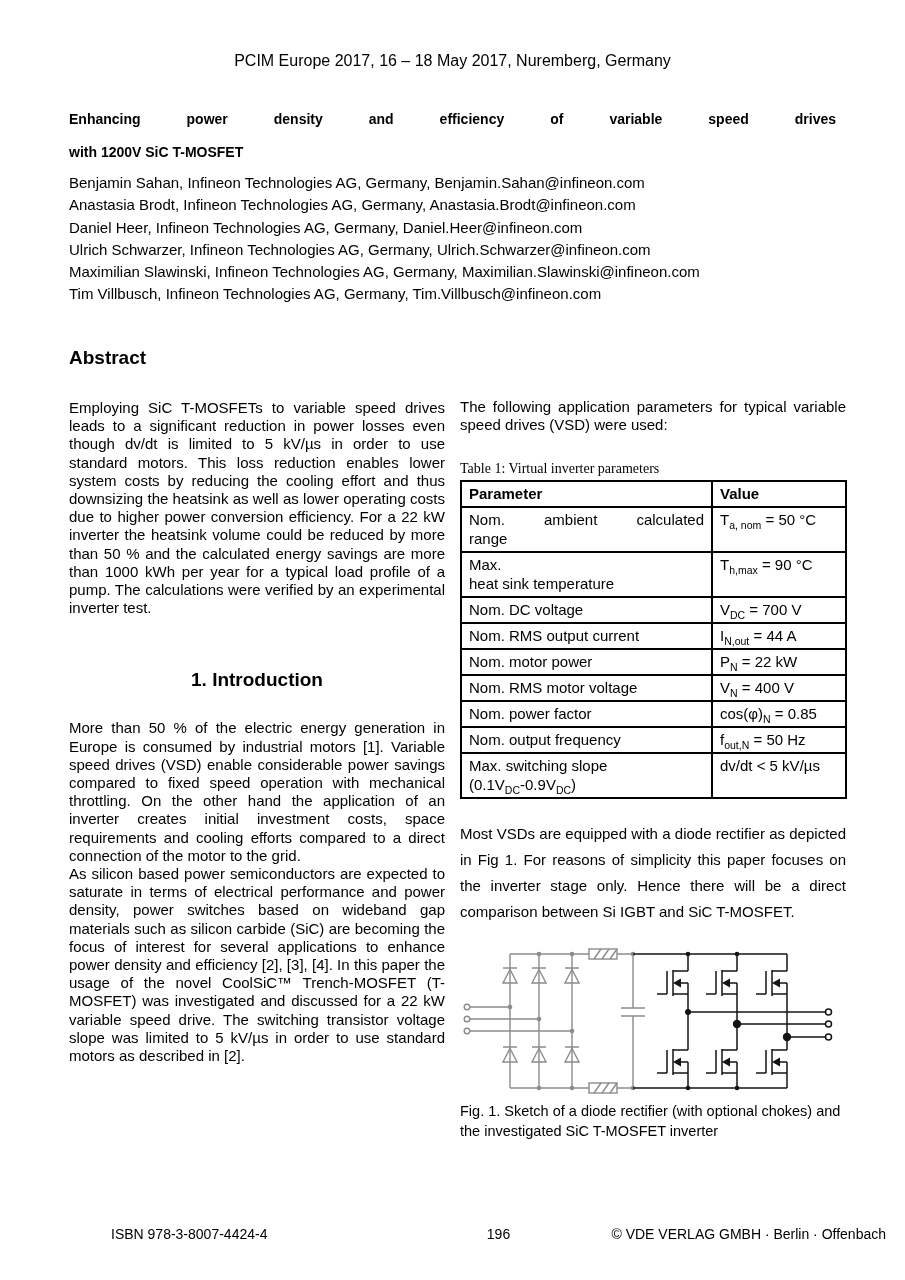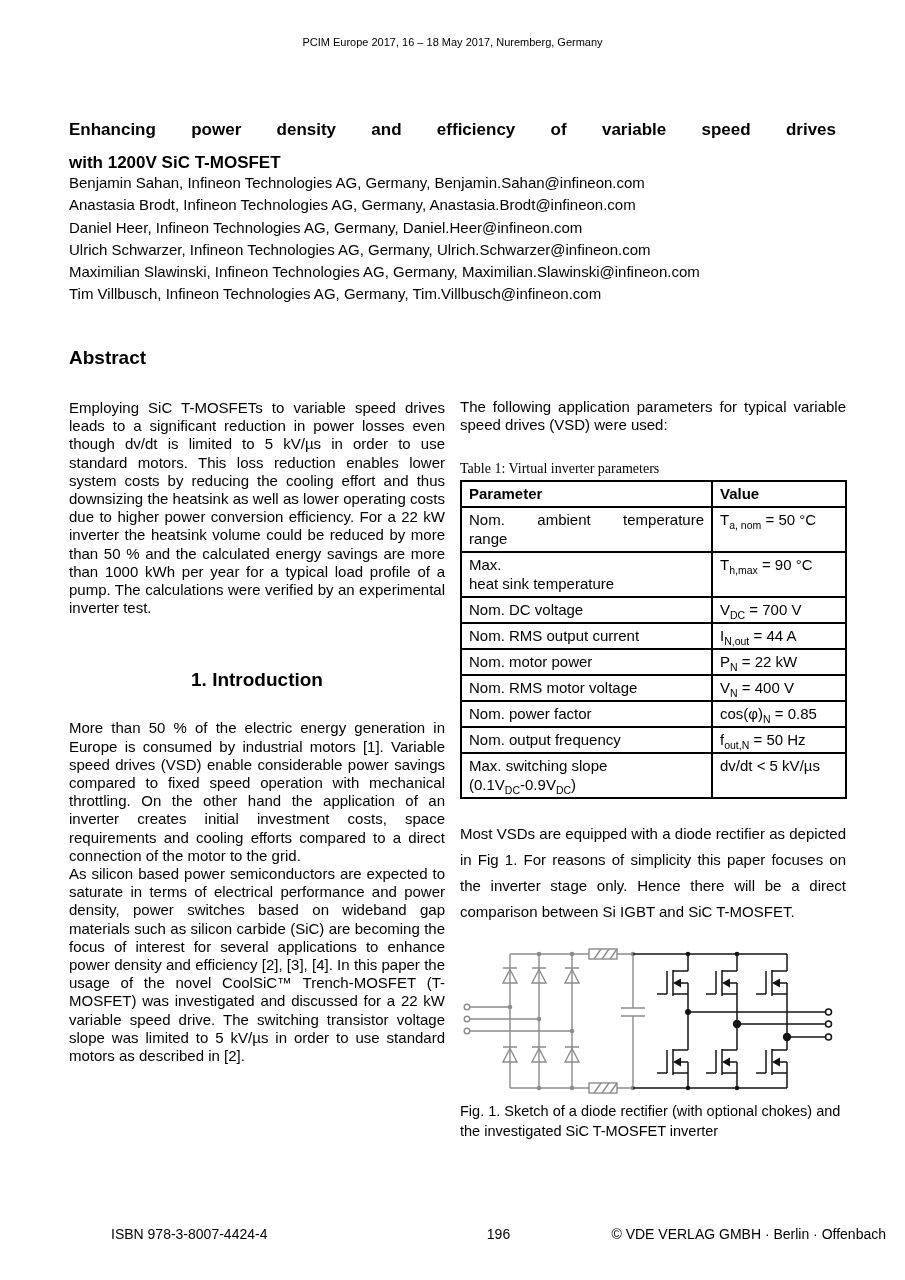--- a/index.html
+++ b/index.html
@@ -3,26 +3,26 @@
 <meta charset="utf-8">
 <style>
   html,body { margin:0; padding:0; background:#e8e8e8; }
   .page {
     position:relative; width:905px; height:1280px; margin:0 auto;
     background:#ffffff; color:#000;
     font-family:"Liberation Sans", sans-serif;
     overflow:hidden;
   }
   .conf-header {
-    position:absolute; top:36px; left:0; width:905px;
-    text-align:center; font-size:11px;
+    position:absolute; top:52px; left:0; width:905px;
+    text-align:center; font-size:16px;
   }
   .title {
-    position:absolute; left:69px; top:113px; width:767px;
-    font-size:17px; font-weight:bold; line-height:33px;
+    position:absolute; left:69px; top:103px; width:767px;
+    font-size:14px; font-weight:bold; line-height:33px;
   }
   .title-line1 { text-align:justify; text-align-last:justify; }
   .authors {
     position:absolute; left:69px; top:172px; width:780px;
     font-size:15px; line-height:22.3px;
   }
   .col-left  { position:absolute; left:69px;  top:347px; width:376px; }
   .col-right { position:absolute; left:460px; top:398px; width:386px; }
   .section-heading { font-size:19px; font-weight:bold; margin:0; }
   .intro-heading { margin-top:52px;text-align:center; }
@@ -100,21 +100,21 @@
         </colgroup>
       <thead>
         <tr>
           <th>Parameter</th>
           <th>Value</th>
         </tr>
       </thead>
       <tbody>
           <tr>
             <td>
-              <div class="justify-line">Nom. ambient temperature</div>
+              <div class="justify-line">Nom. ambient calculated</div>
               <div>range</div>
             </td>
             <td>T<sub>a, nom</sub> =  50 °C</td>
           </tr>
           <tr>
             <td>
               <div>Max.</div>
               <div>heat sink temperature</div>
             </td>
             <td>T<sub>h,max</sub> =  90 °C</td>

